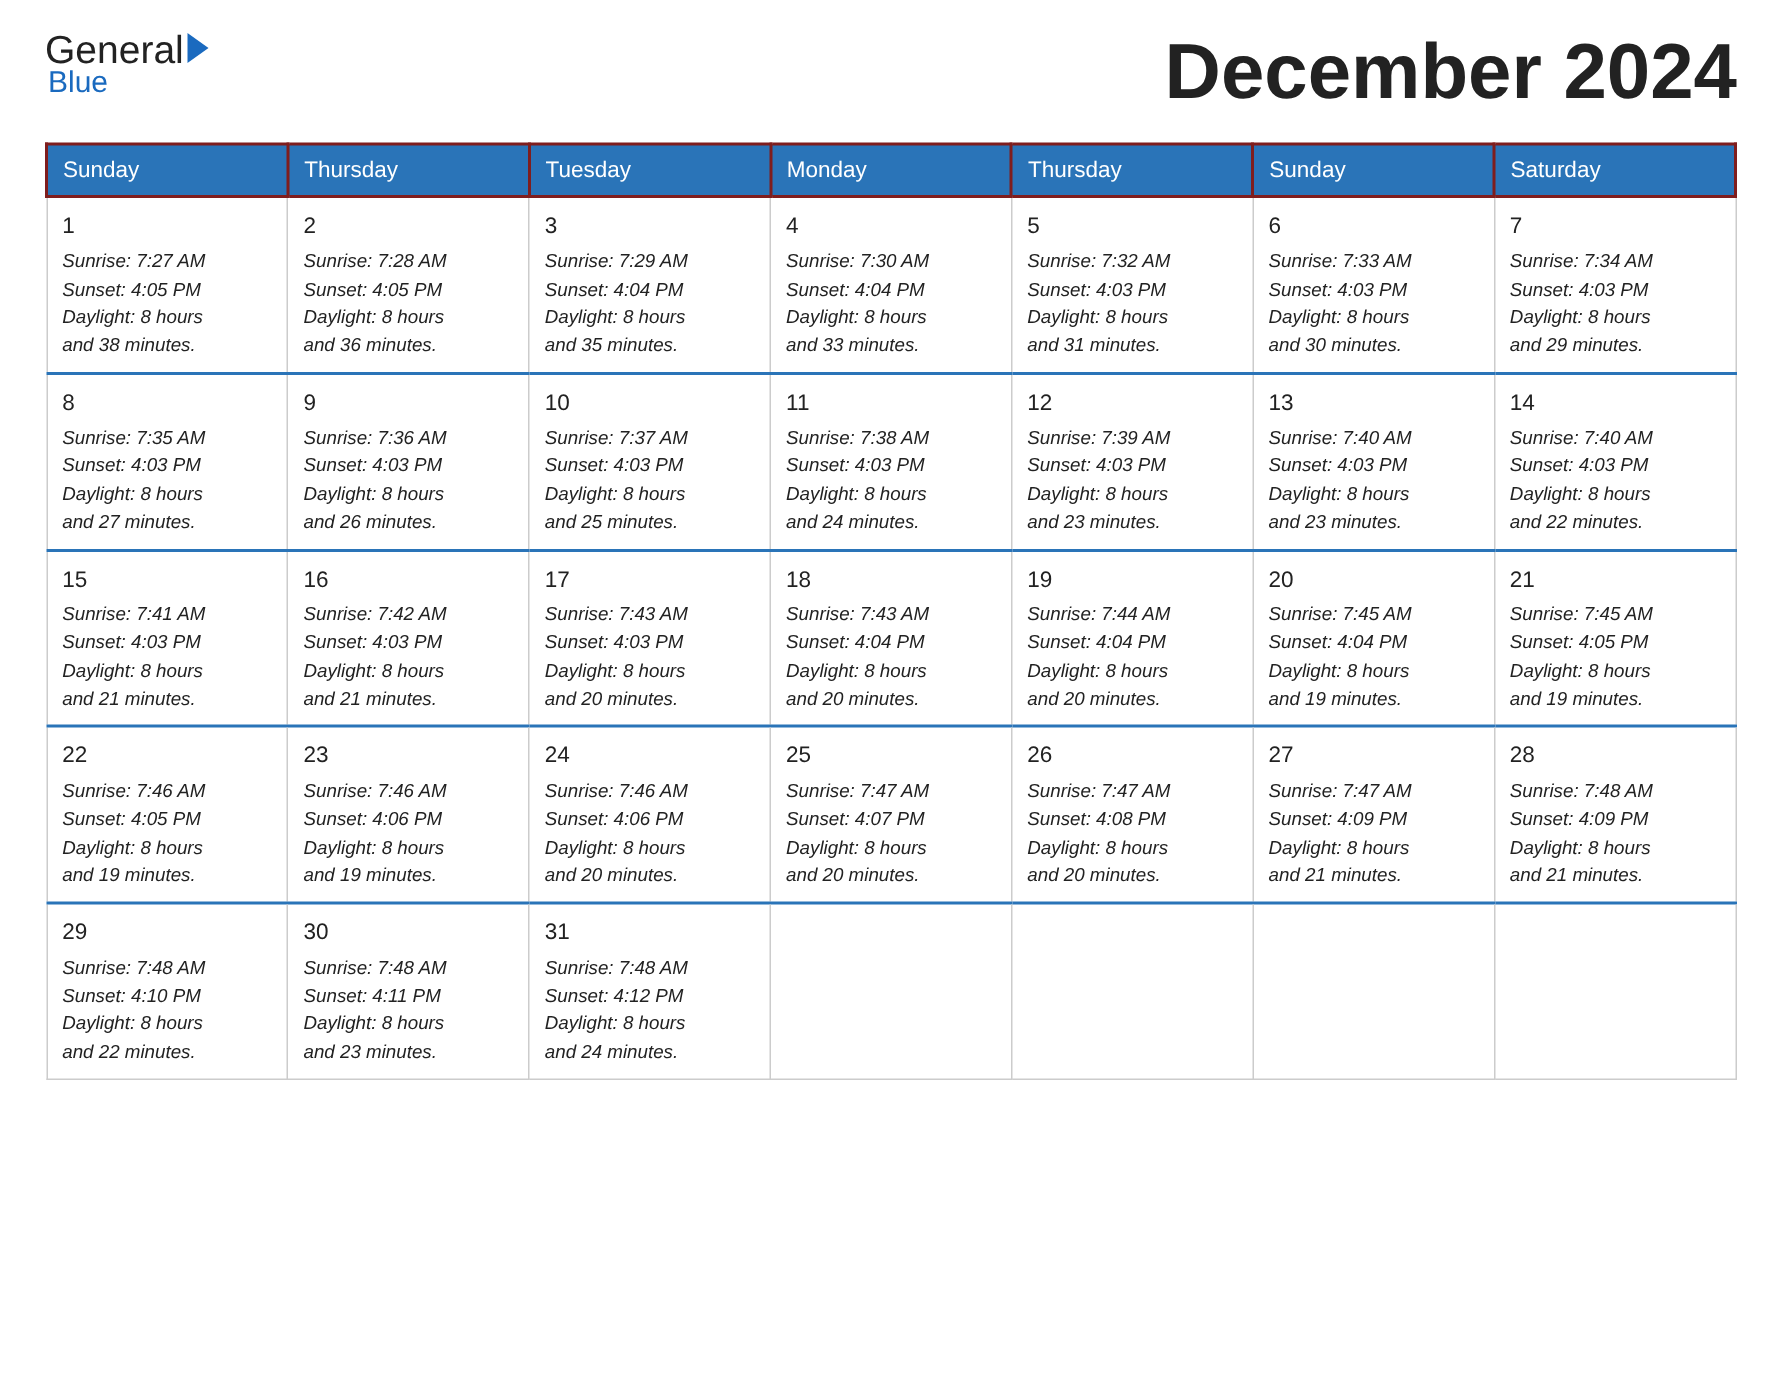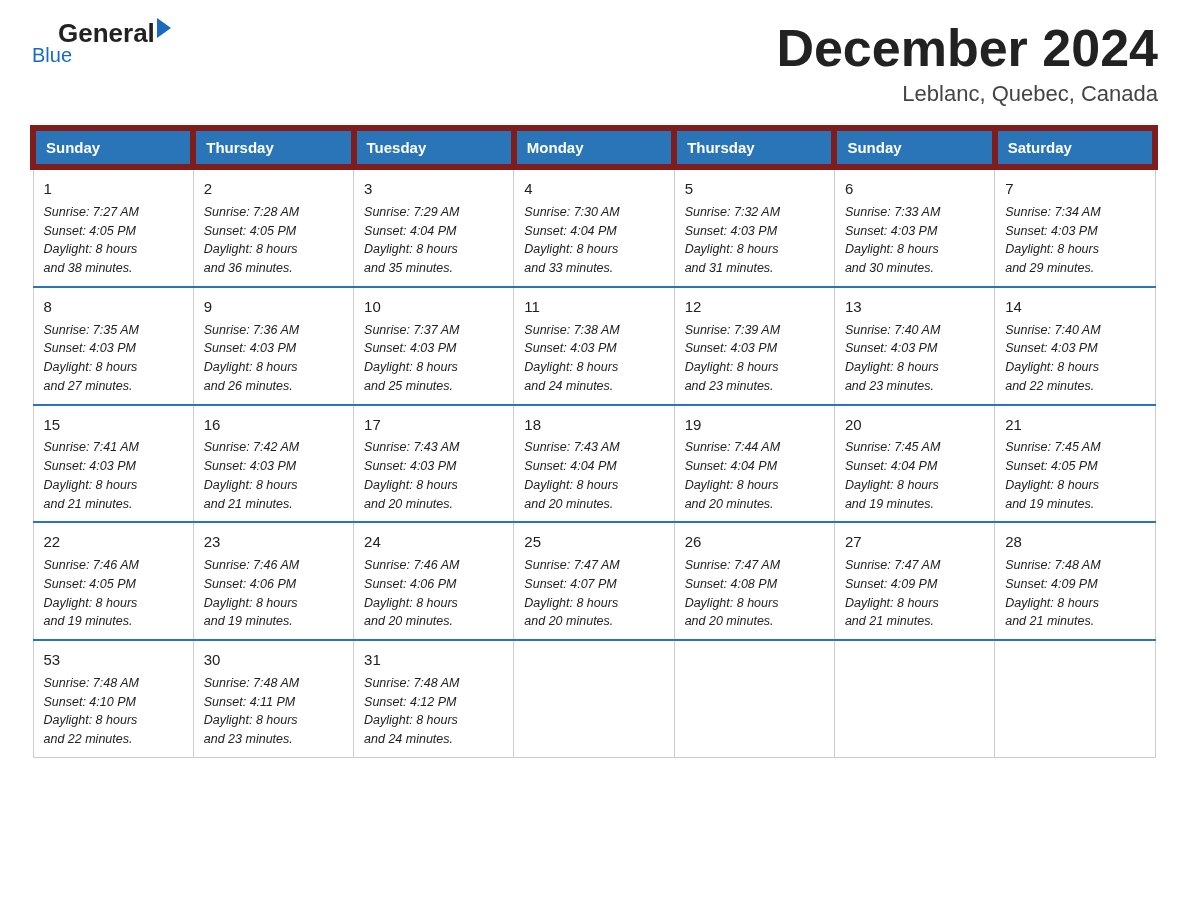--- a/index.html
+++ b/index.html
@@ -17,25 +17,25 @@
       align-items: flex-start;
       margin-bottom: 18px;
     }
     .logo {
       display: flex;
       flex-direction: column;
       align-items: flex-start;
     }
     .logo-text {
       display: flex;
+      align-items: center;
       font-size: 26px;
-      font-weight: bold;
+      font-weight: normal;
       color: #222;
       line-height: 1;
-      margin-left: 28px;
     }
     .logo-general { color: #222; }
     .logo-triangle {
       width: 0;
       height: 0;
       border-left: 14px solid #1a6abf;
       border-top: 10px solid transparent;
       border-bottom: 10px solid transparent;
       margin-left: 2px;
       margin-top: -2px;
@@ -63,24 +63,24 @@
     }
     table {
       width: 100%;
       border-collapse: collapse;
       table-layout: fixed;
     }
     thead tr th {
       background-color: #2a74b8;
       color: #fff;
       font-size: 15px;
-      font-weight: bold;
+      font-weight: normal;
       padding: 8px 10px;
       text-align: left;
-      border: 6px solid #7f1d1d;
+      border: 2px solid #7f1d1d;
     }
     tbody tr td {
       vertical-align: top;
       padding: 8px 10px;
       font-size: 13px;
       color: #222;
       border: 1px solid #ccc;
       border-top: 2px solid #2a74b8;
       line-height: 1.45;
       min-height: 90px;
@@ -107,21 +107,20 @@
 <div class="header">
   <div class="logo">
     <div class="logo-text">
       <span class="logo-general">General</span>
       <div class="logo-triangle"></div>
     </div>
     <div class="logo-subtitle">Blue</div>
   </div>
   <div class="title-section">
     <div class="month-title">December 2024</div>
-    <div class="location-title">Leblanc, Quebec, Canada</div>
   </div>
 </div>
 
 <table>
   <thead>
     <tr>
     <th>Sunday</th>
         <th>Thursday</th>
         <th>Tuesday</th>
         <th>Monday</th>
@@ -246,21 +245,21 @@
           <span class="day-num">27</span>
           <div class="day-info">Sunrise: 7:47 AM<br>Sunset: 4:09 PM<br>Daylight: 8 hours<br>and 21 minutes.</div>
         </td>
         <td>
           <span class="day-num">28</span>
           <div class="day-info">Sunrise: 7:48 AM<br>Sunset: 4:09 PM<br>Daylight: 8 hours<br>and 21 minutes.</div>
         </td>
       </tr>
       <tr>
         <td>
-          <span class="day-num">53</span>
+          <span class="day-num">29</span>
           <div class="day-info">Sunrise: 7:48 AM<br>Sunset: 4:10 PM<br>Daylight: 8 hours<br>and 22 minutes.</div>
         </td>
         <td>
           <span class="day-num">30</span>
           <div class="day-info">Sunrise: 7:48 AM<br>Sunset: 4:11 PM<br>Daylight: 8 hours<br>and 23 minutes.</div>
         </td>
         <td>
           <span class="day-num">31</span>
           <div class="day-info">Sunrise: 7:48 AM<br>Sunset: 4:12 PM<br>Daylight: 8 hours<br>and 24 minutes.</div>
         </td>

